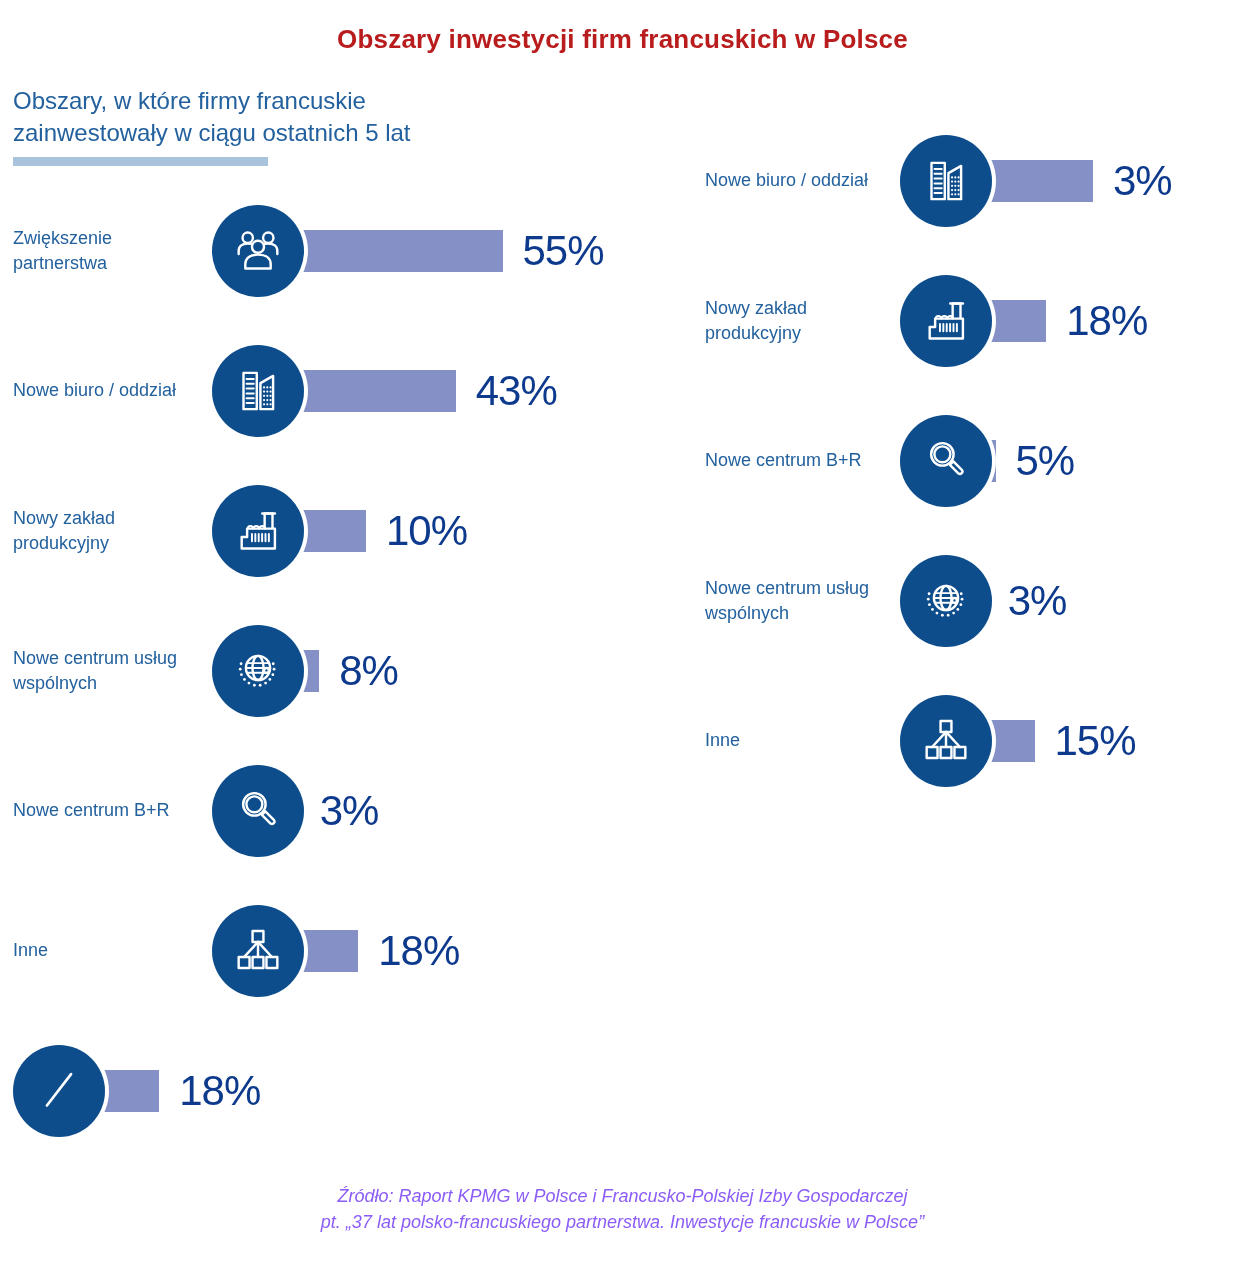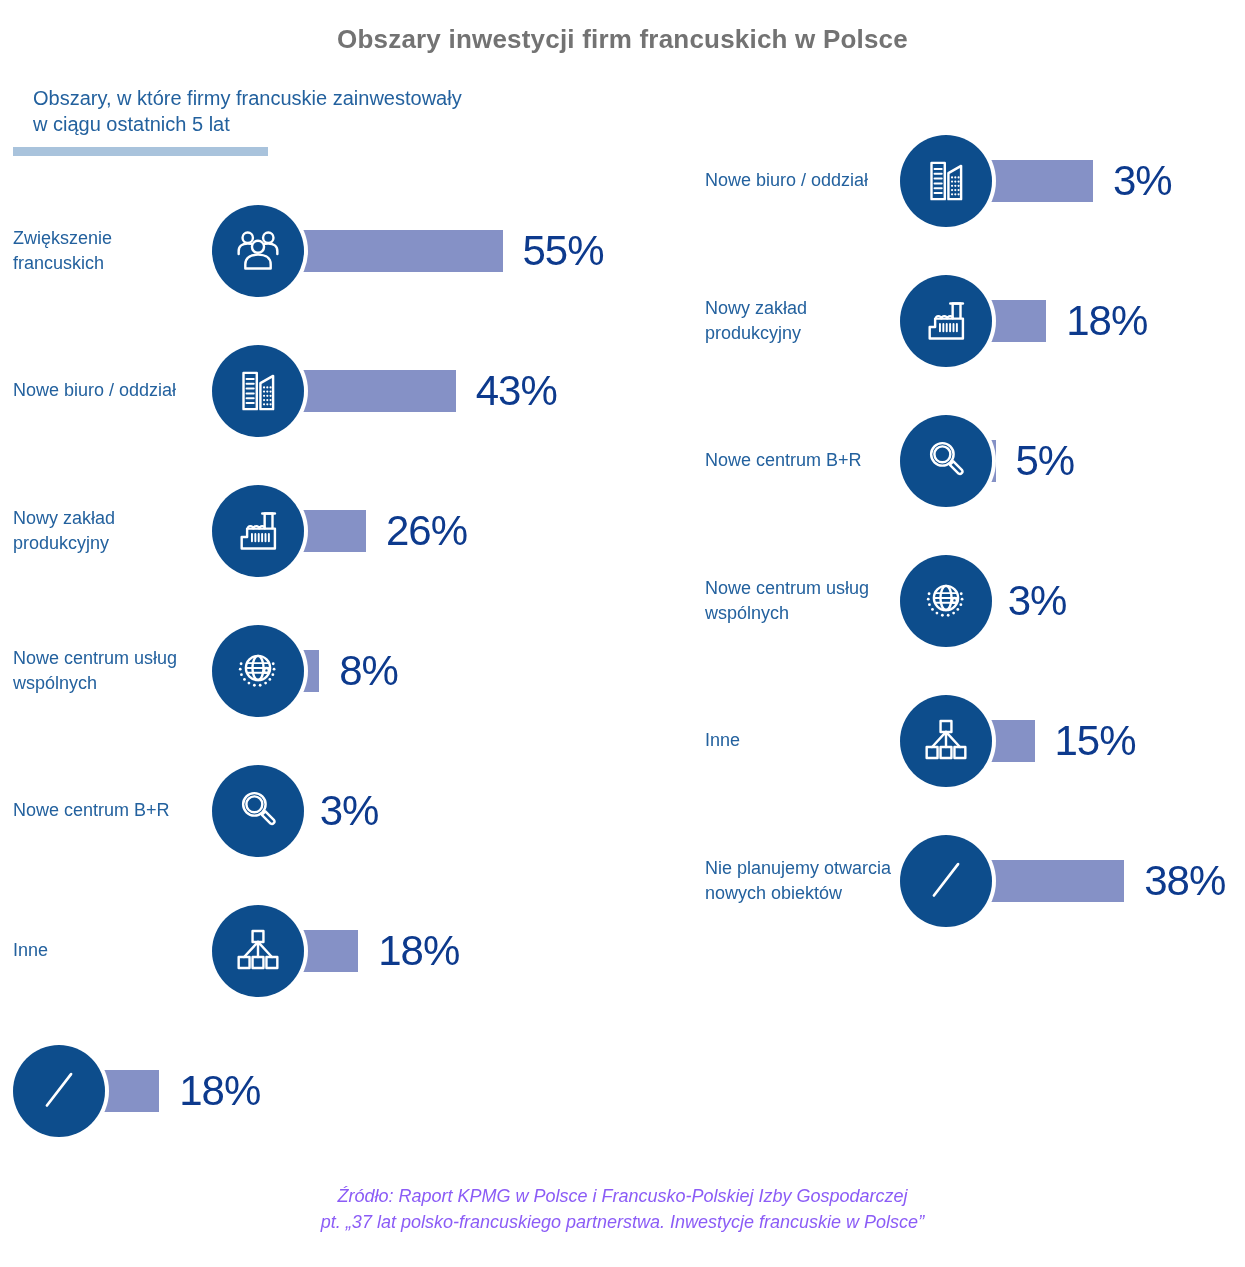--- a/index.html
+++ b/index.html
@@ -6,34 +6,34 @@
   html, body { background: #ffffff; }
   body {
     width: 1245px; height: 1267px;
     font-family: "Liberation Sans", sans-serif;
     overflow: hidden;
   }
   .page { width: 1245px; height: 1267px; padding-top: 24px; }
   .title {
     text-align: center;
     font-size: 26px; font-weight: bold;
-    color: #737373;
+    color: #b91c1c;
     letter-spacing: 0.2px;
   }
   .columns {
     display: grid;
     grid-template-columns: 622px 623px;
     margin-top: 30px;
   }
   .col { padding-left: 13px; }
   .col-right { padding-left: 83px; }
   .col-header { height: 70px; }
   .col-header-text {
-    font-size: 20px; color: #23619e;
-    line-height: 1.32; max-width: 445px; margin-left: 20px;
+    font-size: 24px; color: #23619e;
+    line-height: 1.32; max-width: 445px;
   }
   .col-underline {
     width: 255px; height: 9px; margin-top: 9px;
     background: #a9c3dc;
   }
   .rows { margin-top: 26px; }
   .row { height: 140px; display: flex; align-items: center; }
   .row-label {
     width: 199px; flex: none;
     font-size: 18px; color: #23619e; line-height: 1.4;
@@ -78,21 +78,21 @@
 
   <div class="columns">
 
     <section class="col">
       <header class="col-header">
         <div class="col-header-text">Obszary, w które firmy francuskie zainwestowały w ciągu ostatnich 5 lat</div>
         <div class="col-underline" style="background: rgb(169, 195, 220);"></div>
       </header>
       <div class="rows">
           <div class="row">
-    <div class="row-label">Zwiększenie francuskich</div>
+    <div class="row-label">Zwiększenie partnerstwa</div>
     <div class="icon-circle">
       <span class="icon">
                 <svg viewBox="0 0 48 48" fill="none" stroke="#fff" stroke-width="2" stroke-linecap="round" stroke-linejoin="round">
                   <circle cx="15.5" cy="13" r="4.3"></circle>
                   <path d="M8,26.5 v-2.5 c0,-4 3.2,-6.2 7.5,-6.2 c2,0 3.8,0.5 5.1,1.4"></path>
                   <circle cx="32.5" cy="13" r="4.3"></circle>
                   <path d="M40,26.5 v-2.5 c0,-4 -3.2,-6.2 -7.5,-6.2 c-2,0 -3.8,0.5 -5.1,1.4"></path>
                   <circle cx="24" cy="20.5" r="5" fill="#0d4d8c"></circle>
                   <path d="M13.5,38.5 v-3.5 c0,-5.5 4.5,-8 10.5,-8 c6,0 10.5,2.5 10.5,8 v3.5 z" fill="#0d4d8c"></path>
                 </svg>
@@ -139,21 +139,21 @@
                 <svg viewBox="0 0 48 48" fill="none" stroke="#fff" stroke-width="2" stroke-linecap="round" stroke-linejoin="round">
                   <path d="M29.5,21.5 V9.5 h6.5 V21.5"></path>
                   <path d="M27.5,9.5 h10.5"></path>
                   <path d="M10.5,38.5 v-9.5 h4.5 v-7 h23 v16.5 z"></path>
                   <path stroke-width="1.6" d="M15.5,22 a2.2,2.2 0 0 1 4.4,0 M20.4,22 a2.2,2.2 0 0 1 4.4,0 M25.3,22 a2.2,2.2 0 0 1 4.4,0"></path>
                   <path stroke-width="1.6" d="M19,26.5 v6 M21.8,26.5 v6 M24.6,26.5 v6 M27.4,26.5 v6 M30.2,26.5 v6 M33,26.5 v6"></path>
                 </svg>
               </span>
     </div>
     <div class="bar" style="width: 78px;"></div>
-    <div class="value">26%</div>
+    <div class="value">10%</div>
   </div>
           <div class="row">
     <div class="row-label">Nowe centrum usług wspólnych</div>
     <div class="icon-circle">
       <span class="icon">
                 <svg viewBox="0 0 48 48" fill="none" stroke="#fff" stroke-width="2" stroke-linecap="round" stroke-linejoin="round">
                   <circle cx="24" cy="21.5" r="10"></circle>
                   <ellipse cx="24" cy="21.5" rx="4.6" ry="10"></ellipse>
                   <path stroke-width="1.6" d="M15.3,17.5 h17.4 M14,21.5 h20 M15.3,25.5 h17.4"></path>
                   <circle cx="31" cy="23.5" r="2" fill="#0d4d8c"></circle>
@@ -322,32 +322,20 @@
                   <path d="M24,16.5 V29 M24,16.5 L12.5,29 M24,16.5 L35.5,29"></path>
                   <rect x="8" y="29" width="9" height="9"></rect>
                   <rect x="19.5" y="29" width="9" height="9"></rect>
                   <rect x="31" y="29" width="9" height="9"></rect>
                 </svg>
               </span>
     </div>
     <div class="bar" style="width: 58.5px;"></div>
     <div class="value">15%</div>
   </div>
-          <div class="row">
-    <div class="row-label">Nie planujemy otwarcia nowych obiektów</div>
-    <div class="icon-circle">
-      <span class="icon">
-                <svg viewBox="0 0 48 48" fill="none" stroke="#fff" stroke-width="2" stroke-linecap="round" stroke-linejoin="round">
-                  <path stroke-width="2.2" d="M14,36 L34,10"></path>
-                </svg>
-              </span>
-    </div>
-    <div class="bar" style="width: 148.2px;"></div>
-    <div class="value">38%</div>
-  </div>
         </div>
     </section>
 
   </div>
 
   <footer class="source">
     <div>Źródło: Raport KPMG w Polsce i Francusko-Polskiej Izby Gospodarczej</div>
     <div>pt. „37 lat polsko-francuskiego partnerstwa. Inwestycje francuskie w Polsce”</div>
   </footer>
 

